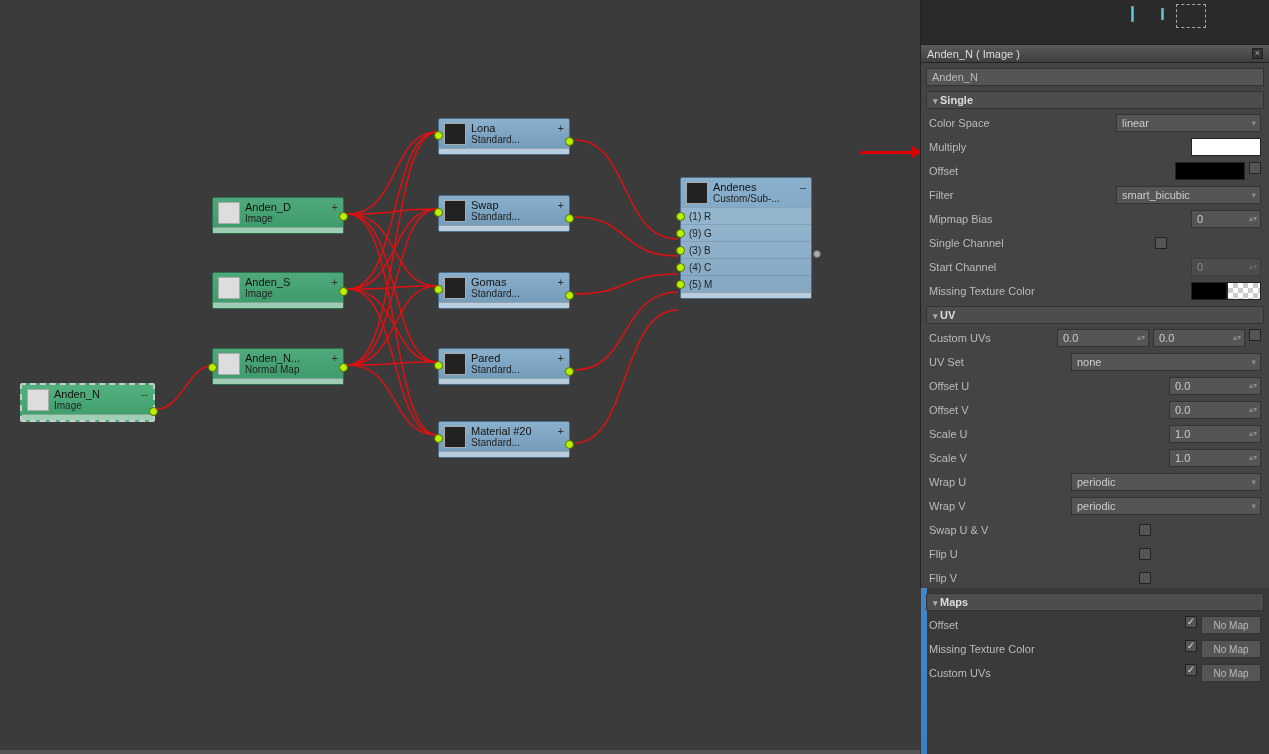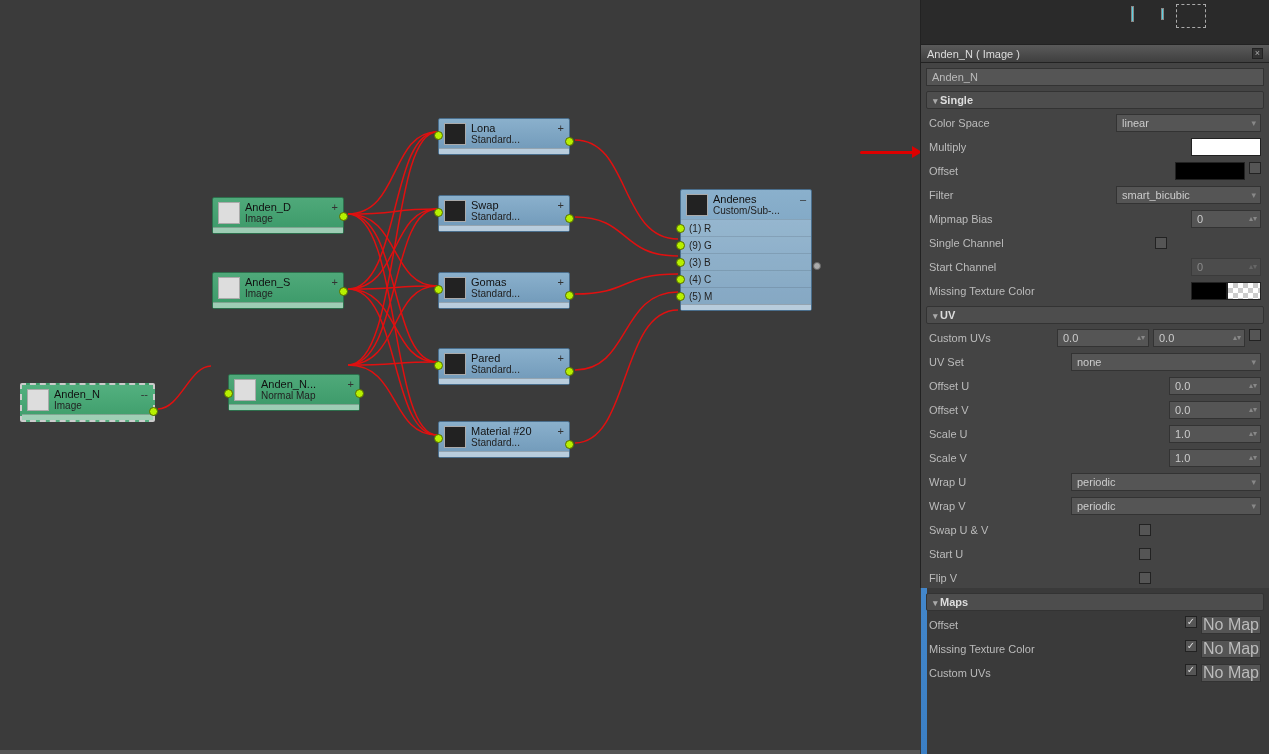--- a/index.html
+++ b/index.html
@@ -43,21 +43,21 @@
 .select .caret { color:#888; font-size:9px;}
 .spinner { width: 70px; display:flex; align-items:center; justify-content:space-between; padding-right:3px;}
 .spinner .spn { color:#888; font-size:8px; line-height:1;}
 .select-wide { width: 190px;}
 .spinner-wide { width: 92px;}
 .swatch-w { width: 70px; height: 18px; background: #fff; border: 1px solid #222;}
 .swatch-b { width: 70px; height: 18px; background: #000; border: 1px solid #222;}
 .swatch-check { width: 34px; height: 18px; background: repeating-conic-gradient(#ccc 0 25%, #fff 0 50%) 0 0/10px 10px; border: 1px solid #222;}
 .chk { width: 12px; height: 12px; background: #555; border: 1px solid #222; cursor:pointer;}
 .chk.on::after { content: "✓"; color: #ddd; font-size: 10px; display:block; line-height:10px; text-align:center;}
-.nomap-btn { width: 60px; height: 18px; background: #555; border: 1px solid #333; color: #bbb; font-size: 16px; display:flex;align-items:center;justify-content:center; cursor:pointer;}
+.nomap-btn { width: 60px; height: 18px; background: #555; border: 1px solid #333; color: #bbb; font-size: 10px; display:flex;align-items:center;justify-content:center; cursor:pointer;}
 .browse-btn { width: 18px; height: 18px; background: #555; border: 1px solid #333; color: #bbb; font-size: 10px; text-align:center; cursor:pointer;}
 .uv-spinners { display:flex; gap:4px;}
 .scroll-edge { position:absolute; right:342px; top:44px; bottom:0; width:6px; background: linear-gradient(#5da0e0,#3b7fc4);}
 
 .arrow { position: absolute; left: 860px; top: 146px; width: 60px; height: 14px; pointer-events:none;}
 .arrow-line { position:absolute; left:0; top:5px; width:55px; height:3px; background:#d00; border-radius:2px;}
 .arrow-head { position:absolute; right:-2px; top:0; width:0;height:0; border-left:10px solid #d00; border-top:6px solid transparent; border-bottom:6px solid transparent;}
 </style>
 </head>
 <body>
@@ -120,21 +120,21 @@
         <div class="node-thumb"></div>
         <div>
           <div class="node-title">Anden_S</div>
           <div class="node-sub">Image</div>
         </div>
         <span class="node-exp">+</span>
       </div>
     <div class="node-foot"></div>
       <div class="port-out" style="top:14px;"></div>
   </div>
-  <div class="node node-green" style="left:228px;top:348px;width:132px;margin-top:26px;">
+  <div class="node node-green" style="left:212px;top:348px;width:132px;">
     <div class="node-hdr">
         <div class="node-thumb"></div>
         <div>
           <div class="node-title">Anden_N...</div>
           <div class="node-sub">Normal Map</div>
         </div>
         <span class="node-exp">+</span>
       </div>
     <div class="node-foot"></div>
     <div class="port-in" style="top:14px;"></div>
@@ -200,21 +200,21 @@
           <div class="node-title">Material #20</div>
           <div class="node-sub">Standard...</div>
         </div>
         <span class="node-exp">+</span>
       </div>
     <div class="node-foot"></div>
       <div class="port-in" style="top:12px;"></div>
       <div class="port-out" style="top:18px;"></div>
   </div>
 
-  <div class="node node-blue" style="left:680px;top:189px;width:132px;">
+  <div class="node node-blue" style="left:680px;top:177px;width:132px;">
     <div class="node-hdr">
         <div class="node-thumb"></div>
         <div>
           <div class="node-title">Andenes</div>
           <div class="node-sub">Custom/Sub-...</div>
         </div>
         <span class="node-exp">–</span>
       </div>
     <div class="andenes-row">
         <div class="port-in" style="top:4px;"></div>
@@ -406,21 +406,21 @@
         </div>
       </div>
     </div>
   <div class="row">
       <div class="row-label">Swap U &amp; V</div>
       <div class="row-ctrl" style="justify-content:flex-start;margin-left:90px;">
         <div class="chk"></div>
       </div>
     </div>
   <div class="row">
-      <div class="row-label">Start U</div>
+      <div class="row-label">Flip U</div>
       <div class="row-ctrl" style="justify-content:flex-start;margin-left:90px;">
         <div class="chk"></div>
       </div>
     </div>
   <div class="row">
       <div class="row-label">Flip V</div>
       <div class="row-ctrl" style="justify-content:flex-start;margin-left:90px;">
         <div class="chk"></div>
       </div>
     </div>

